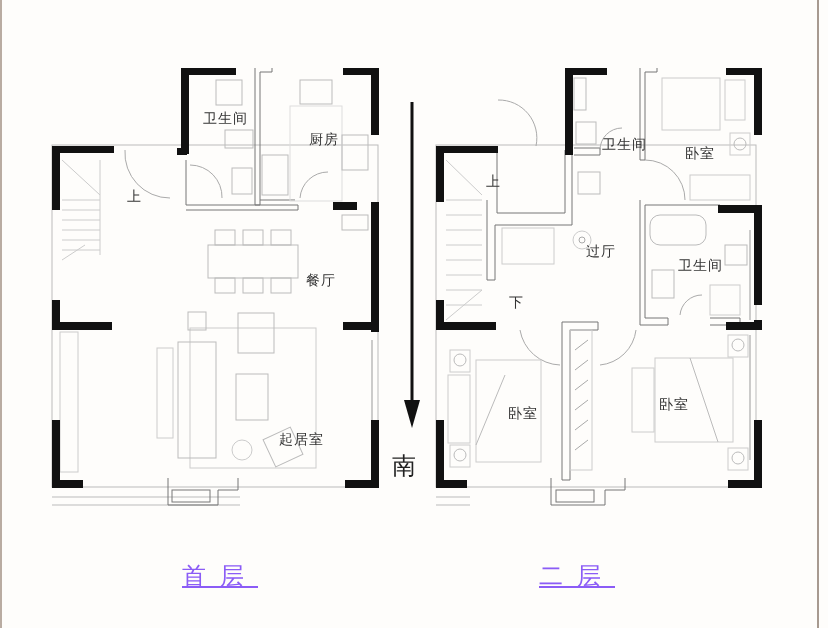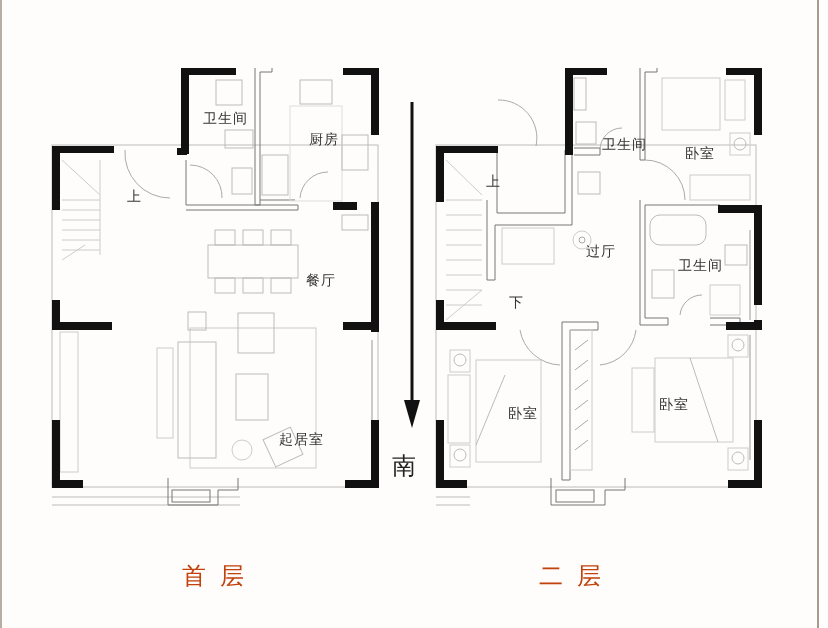--- a/index.html
+++ b/index.html
@@ -1,21 +1,21 @@
 <!DOCTYPE html>
 <html><head>
 <meta charset="utf-8">
 <style>
   html,body{margin:0;padding:0;}
   body{width:828px;height:628px;background:#fefdfb;position:relative;overflow:hidden;font-family:"DejaVu Sans",sans-serif;}
   .frame-left{position:absolute;left:0;top:0;width:2px;height:628px;background:#b9aca2;}
   .frame-right{position:absolute;left:817px;top:0;width:2px;height:628px;background:#a79a90;}
   svg{position:absolute;left:0;top:0;}
   .room-label{position:absolute;font-size:14px;color:#333;white-space:nowrap;letter-spacing:1px;text-align:right;}
-  .floor-label{position:absolute;font-size:24px;color:#c2410c;letter-spacing:14px;white-space:nowrap;}
+  .floor-label{position:absolute;font-size:24px;color:#8b5cf6;letter-spacing:14px;white-space:nowrap;text-decoration:underline;}
   .south-label{position:absolute;font-family:"DejaVu Serif",serif;font-size:24px;color:#222;}
 </style>
 </head>
 <body>
 
 <div class="frame-left"></div>
 <div class="frame-right"></div>
 
 <svg width="828" height="628">
 

